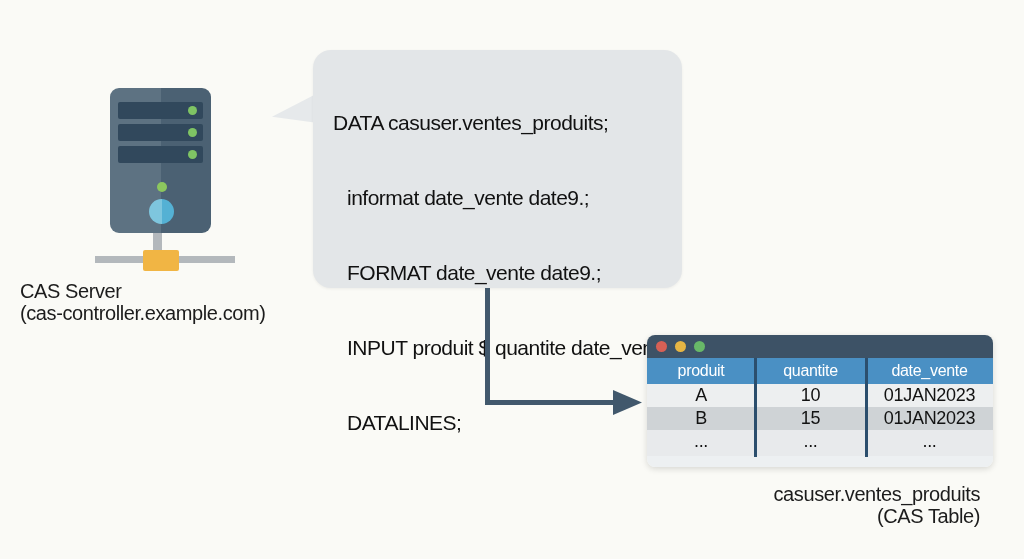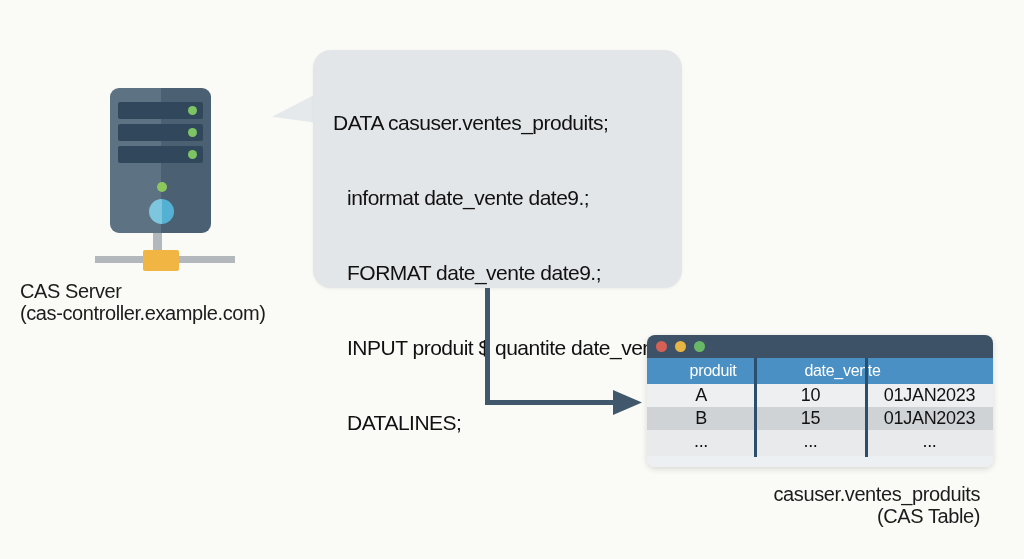--- a/index.html
+++ b/index.html
@@ -39,21 +39,21 @@
   
   .window{left:647px;top:335px;width:346px;height:132px;border-radius:8px;overflow:hidden;
           box-shadow:0 2px 6px rgba(0,0,0,0.14);}
   .titlebar{height:23px;background:#3d5266;display:flex;align-items:center;padding-left:9px;gap:8px;}
   .dot{width:11px;height:11px;border-radius:50%;}
   .dot.red{background:#d66055;}
   .dot.yellow{background:#e6b544;}
   .dot.green{background:#68b868;}
   .tbl-row{display:flex;width:100%;}
   .thead{height:26px;background:#4a90c4;}
-  .thead .cell{color:#ffffff;font-size:16px;line-height:26px;padding-left:12px;}
+  .thead .cell{color:#ffffff;font-size:16px;line-height:26px;}
   .cell{text-align:center;letter-spacing:-0.3px;}
   .c1{width:108px;}.c2{width:111px;}.c3{width:127px;}
   .r1{height:23px;background:#edeff0;}
   .r2{height:23px;background:#cfd3d6;}
   .r3{height:26px;background:#e8eaec;}
   .r1 .cell,.r2 .cell,.r3 .cell{font-size:18px;line-height:23px;color:#121212;}
   .r3 .cell{line-height:22px;}
   .tfooter{height:11px;background:#edf0f2;}
   .vsep{position:absolute;top:23px;width:3px;height:99px;background:#2b4e6d;}
   .vsep.s1{left:107px;}
@@ -105,20 +105,21 @@
   <div class="abs arrow-head"></div>
 
   <div class="abs window">
     <div class="titlebar">
       <span class="dot red"></span>
       <span class="dot yellow"></span>
       <span class="dot green"></span>
     </div>
     <div class="tbl-row thead">
       <div class="cell c1">produit</div>
+      <div class="cell c2">quantite</div>
       <div class="cell c3">date_vente</div>
     </div>
     <div class="tbl-row r1">
       <div class="cell c1">A</div>
       <div class="cell c2">10</div>
       <div class="cell c3">01JAN2023</div>
     </div>
     <div class="tbl-row r2">
       <div class="cell c1">B</div>
       <div class="cell c2">15</div>

